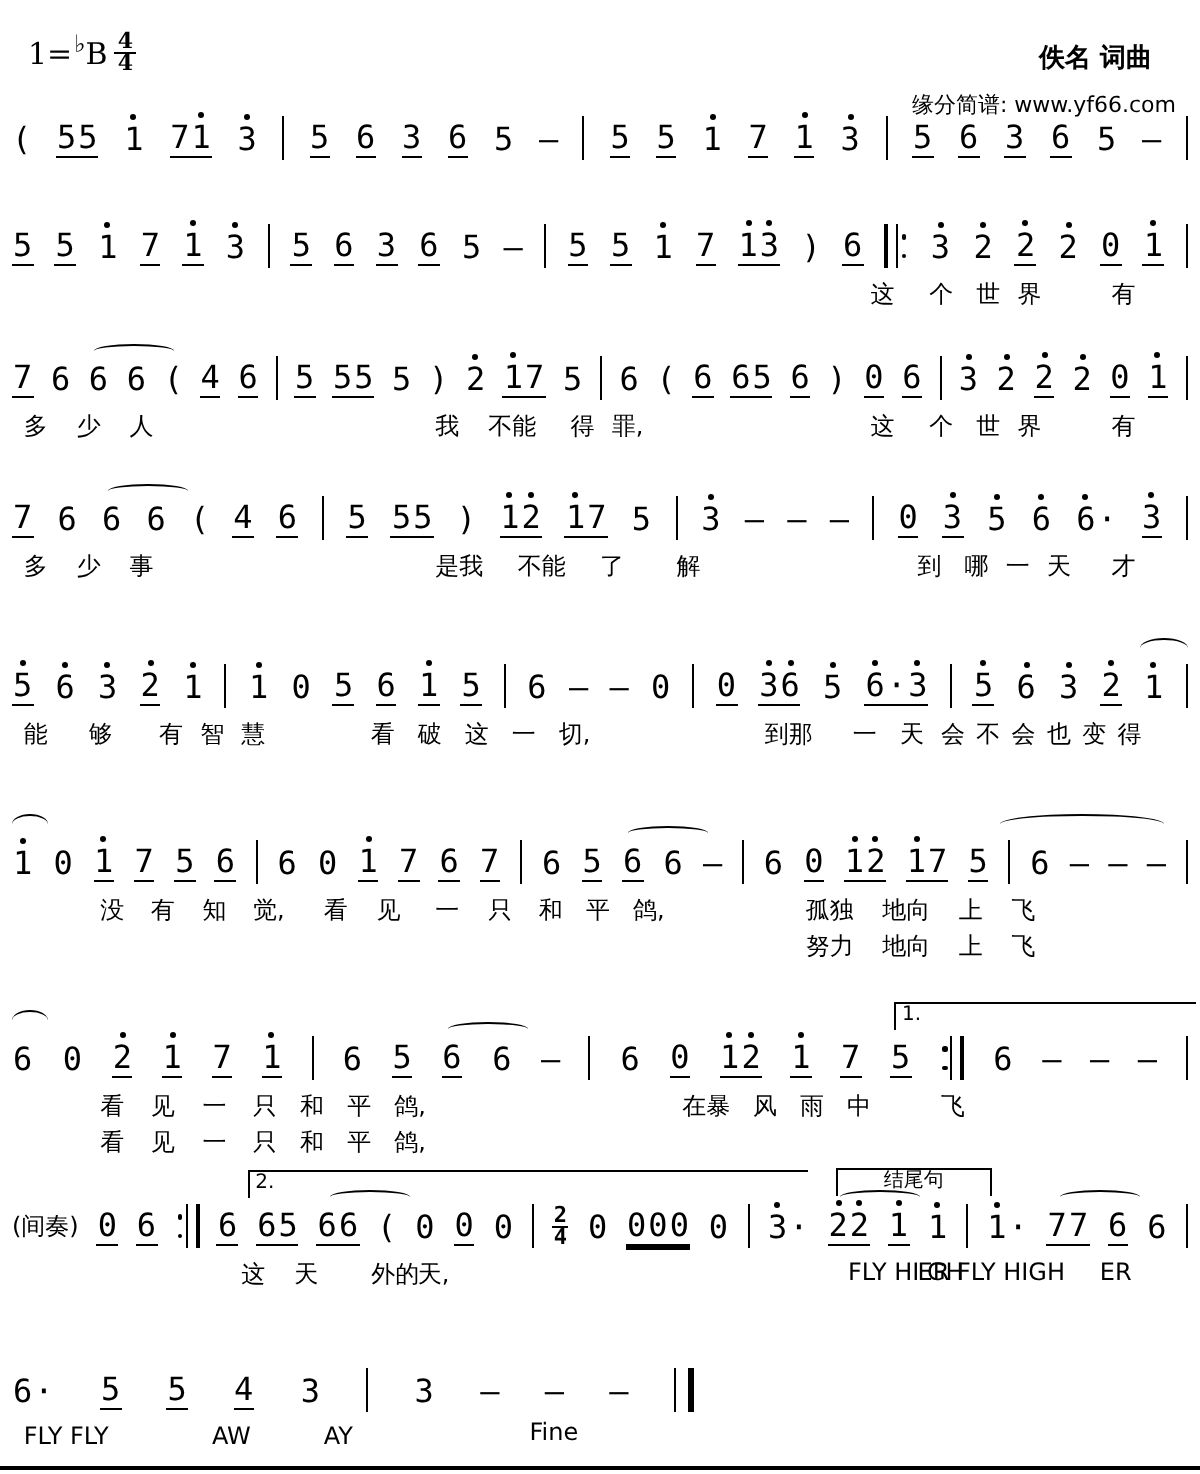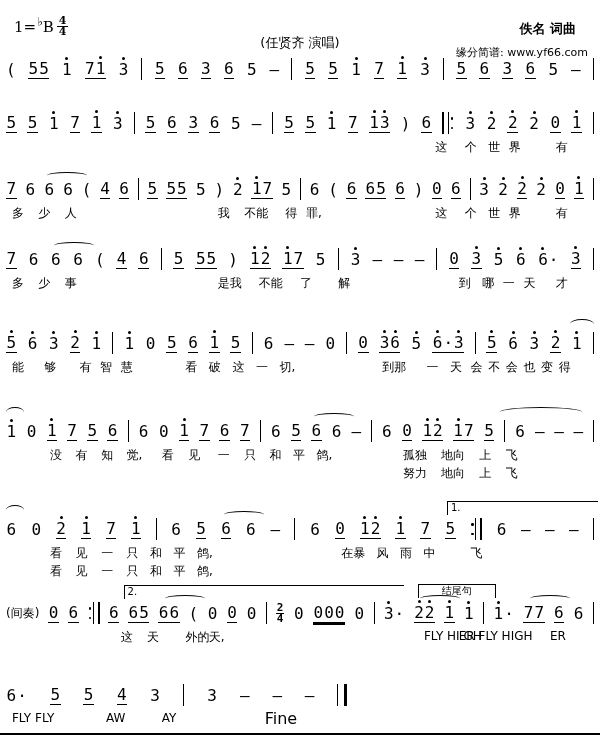--- a/index.html
+++ b/index.html
@@ -42,37 +42,36 @@
   i.tarc{position:absolute;left:30%;bottom:100%;height:6px;border-top:1px solid #000;
          border-radius:100% 100% 0 0;margin-bottom:1px;}
   .lyr{position:relative;height:15px;margin-top:3px;font-size:12px;}
   .lyr span{position:absolute;top:0;white-space:pre;}
   .ovl{position:absolute;font-size:10px;}
   .ovl.volta{border-top:1px solid #000;border-left:1px solid #000;height:13px;top:-15px;
              padding-left:3px;line-height:11px;}
   .ovl.blabel{border:1px solid #000;border-bottom:none;height:13px;top:-16px;
               line-height:12px;text-align:center;}
   .ovl.oarc{border-top:1.5px solid #000;border-radius:100% 100% 0 0;height:9px;top:-11px;}
-  .ovl.otext{font-size:16px;}
+  .ovl.otext{font-size:12px;}
   .botrule{position:absolute;left:0;right:0;top:733px;height:2px;background:#000;}
 </style>
 </head>
 <body>
 
 <div class="sheet">
   <div class="keysig">
     <span>1=</span>
       <span class="flat">♭</span>
       <span>B</span>
     <span class="frac">
       <span class="num">4</span>
       <span>4</span>
     </span>
   </div>
-  <div class="subtitle">(任贤齐 演唱)</div>
   <div class="credit">佚名 词曲</div>
   <div class="source">缘分简谱: www.yf66.com</div>
 
   <div>
       <div class="system" style="top: 56px;">
         <div class="notes" style="width: 100%;">
           <span class="tk sym">(</span>
           <span class="tk note u1"><span class="ch">5</span><span class="ch">5</span></span>
           <span class="tk note"><span class="ch">1<i class="od"></i></span></span>
           <span class="tk note u1"><span class="ch">7</span><span class="ch">1<i class="od"></i></span></span>

